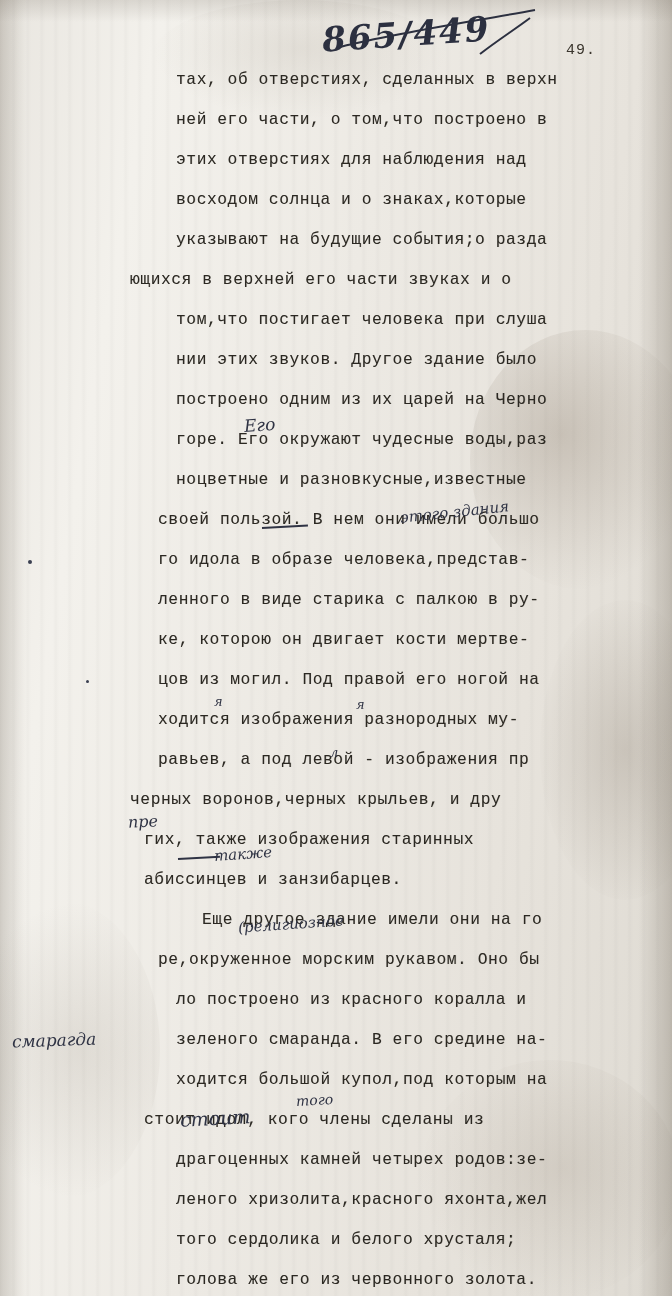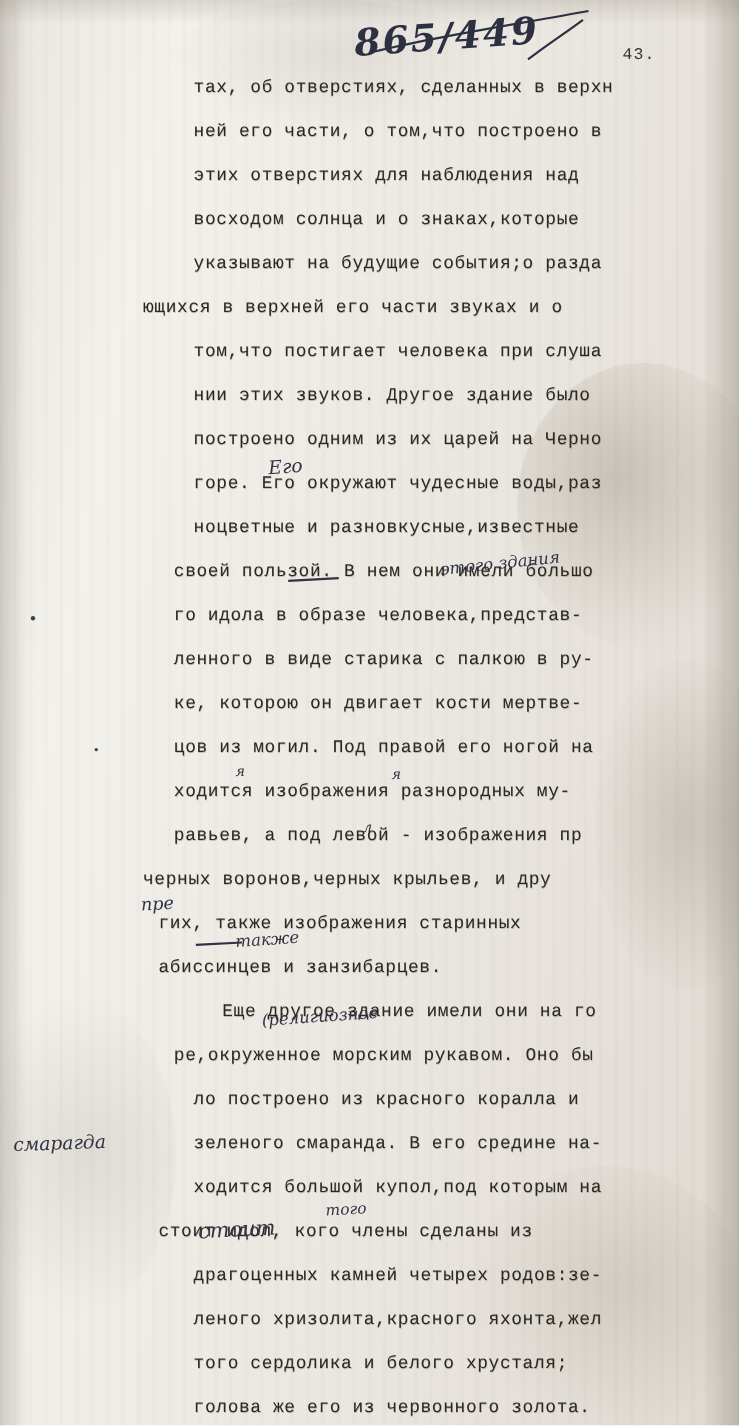--- a/index.html
+++ b/index.html
@@ -148,21 +148,21 @@
 
   <div class="stain s1"></div>
   <div class="stain s2"></div>
   <div class="stain s3"></div>
   <div class="stain s4"></div>
   <div class="stain s5"></div>
   <div class="edge-left"></div>
   <div class="edge-right"></div>
   <div class="edge-top"></div>
 
-  <div id="folio">43.</div>
+  <div id="folio">49.</div>
 
   <div class="hand" id="hw-archive">865/449</div>
   <svg id="hw-archive-slash">
     <path d="M6 44 C60 30, 140 18, 205 6" stroke="#2c3040" stroke-width="2" fill="none"></path>
     <path d="M150 50 C168 36, 184 26, 200 14" stroke="#2c3040" stroke-width="2" fill="none"></path>
   </svg>
 
   <div id="typed">
     <div class="tline">тах, об отверстиях, сделанных в верхн</div>
     <div class="tline">ней его части, о том,что построено в</div>

